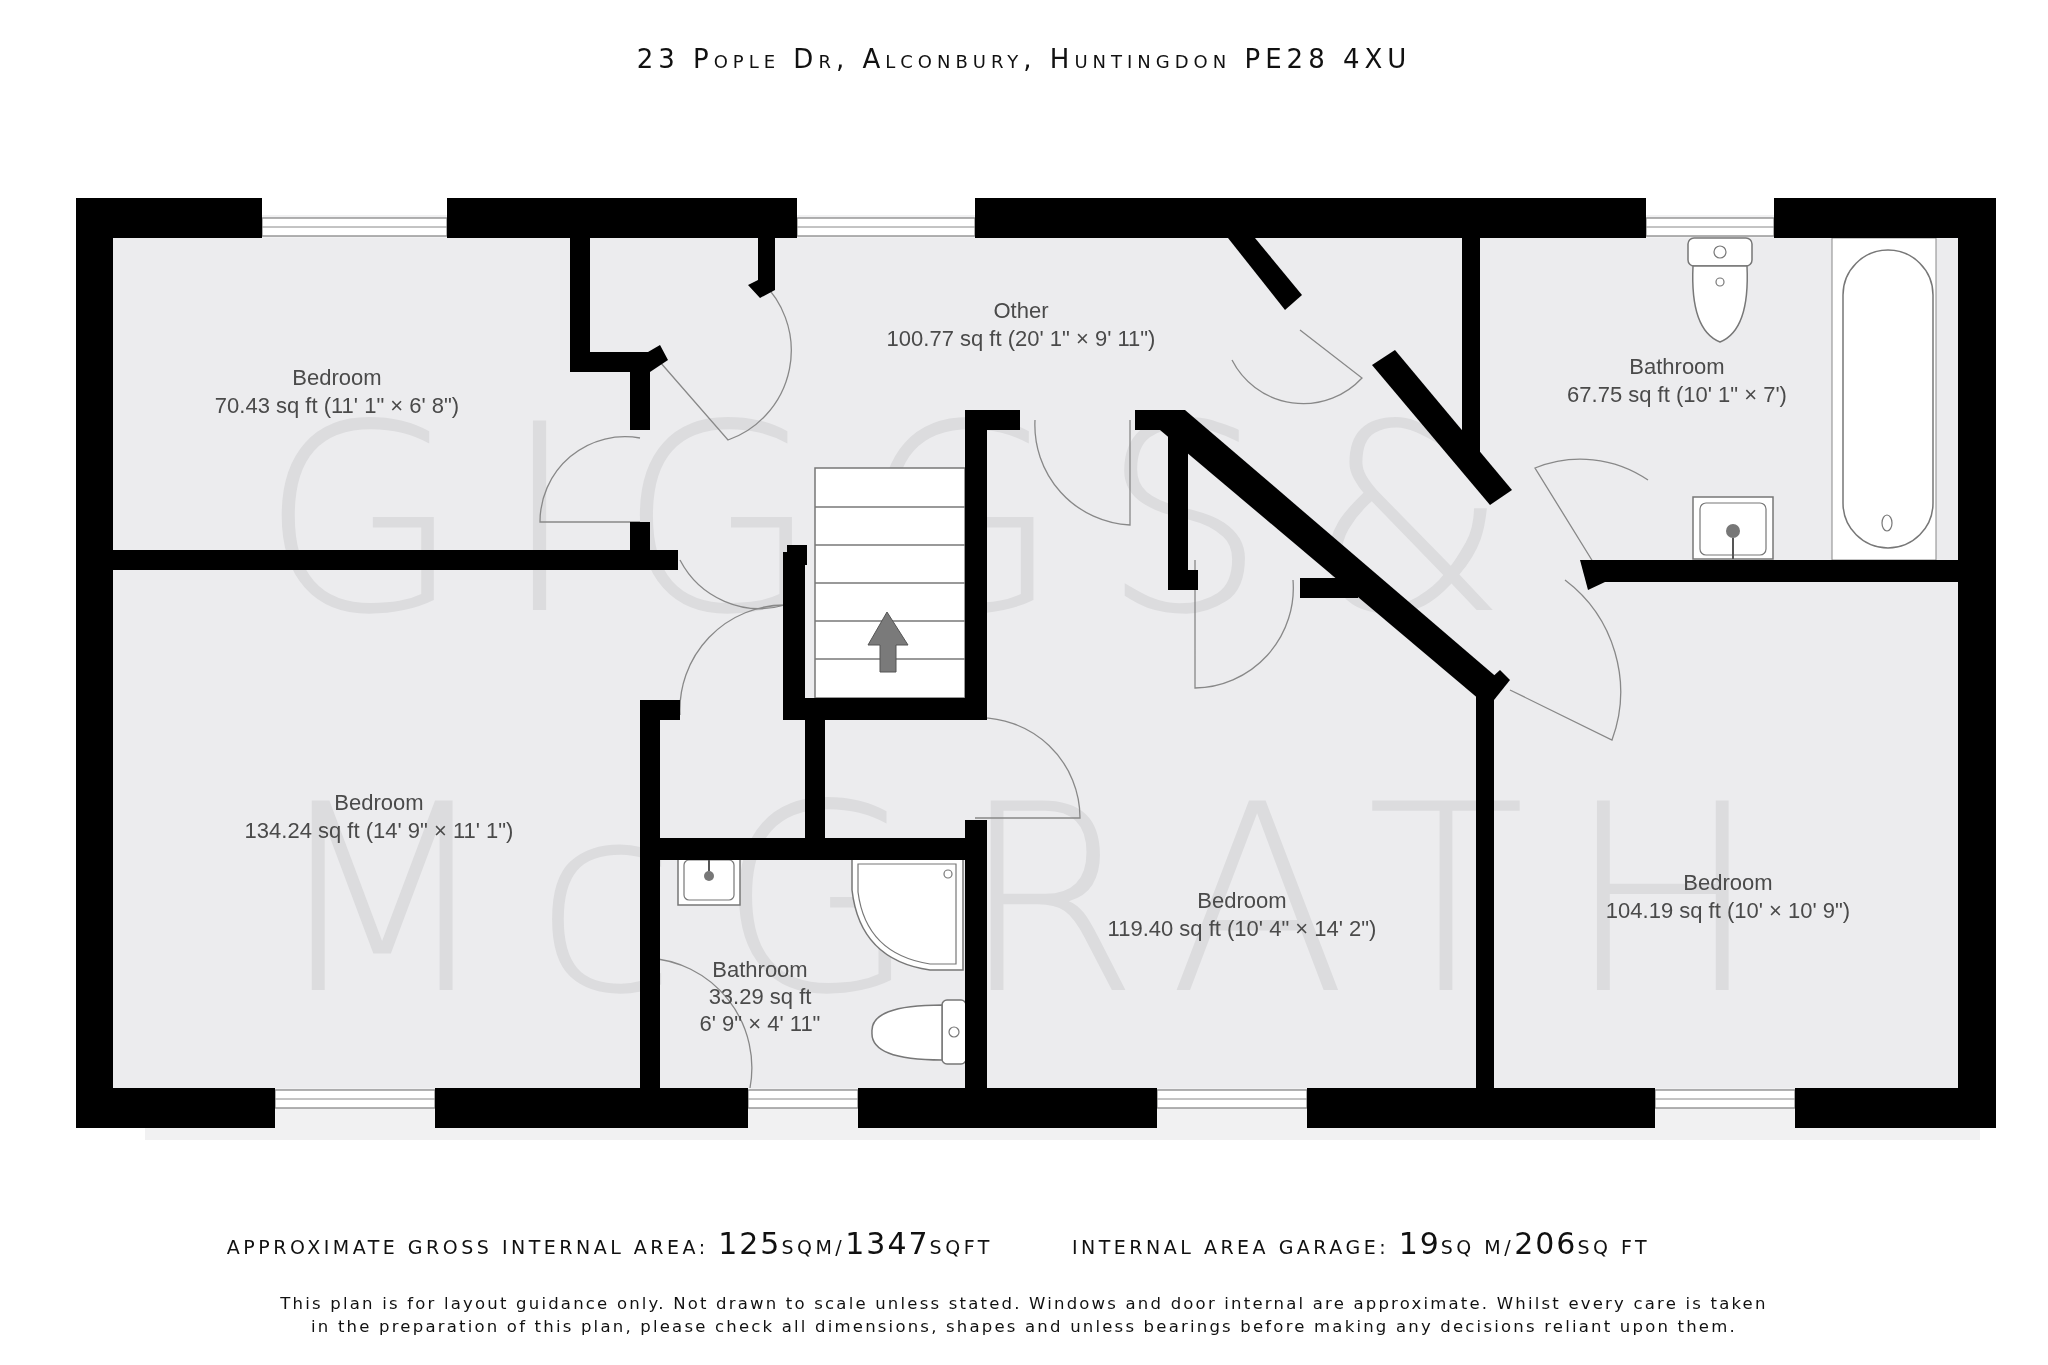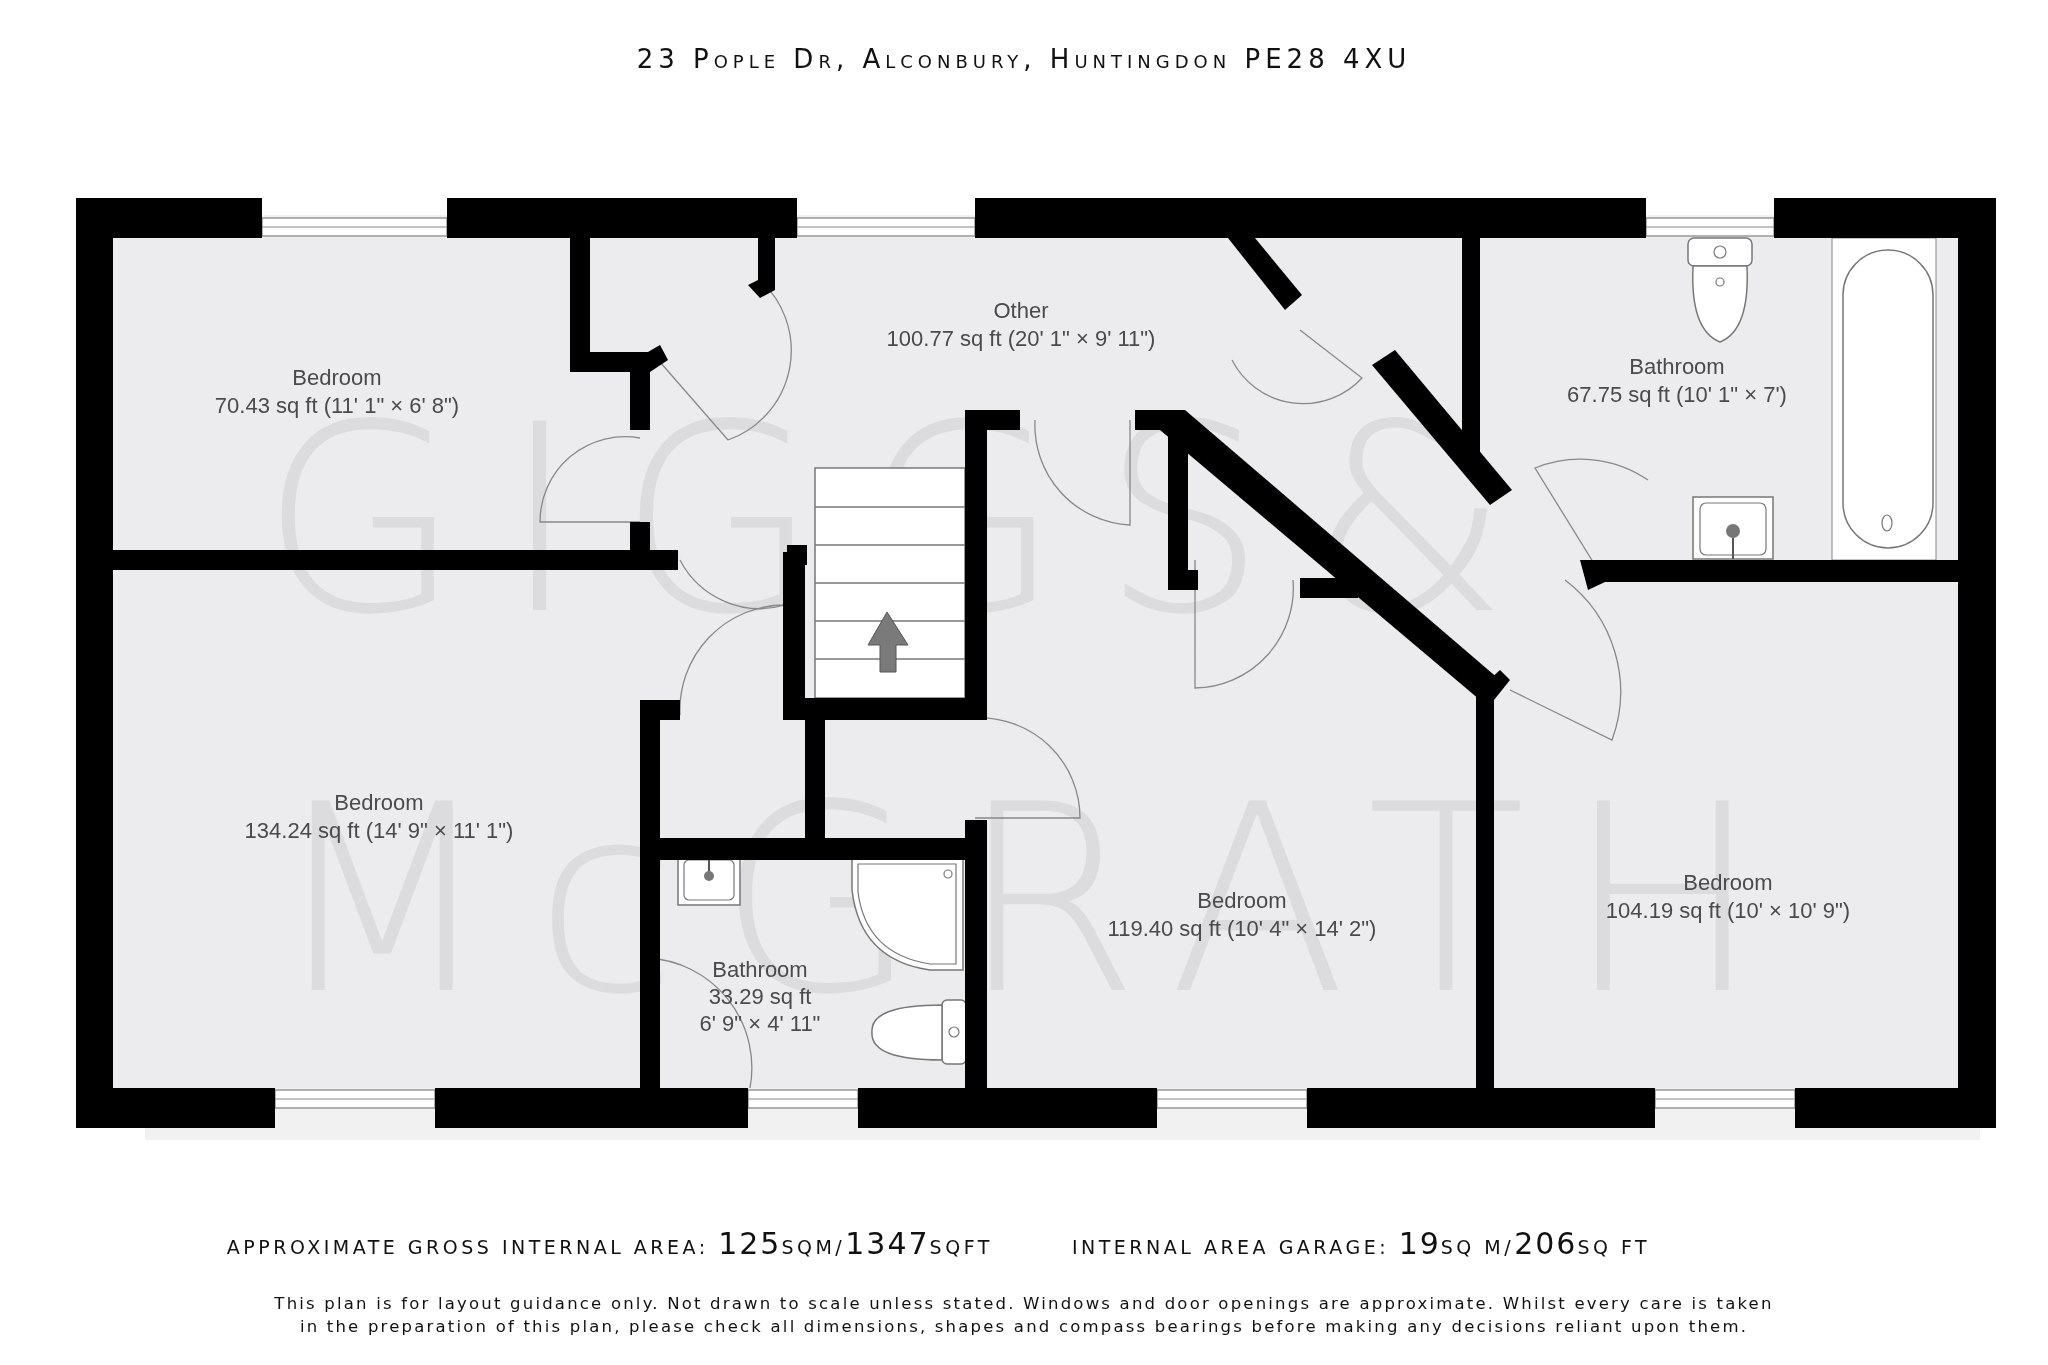--- a/index.html
+++ b/index.html
@@ -201,15 +201,15 @@
 
 <div class="area-line">
   <span>approximate gross internal area:</span>
   <span class="big">125</span><span>sqm/</span><span class="big">1347</span><span>sqft</span>
   <span class="gap"></span>
   <span>internal area garage:</span>
   <span class="big">19</span><span>sq m/</span><span class="big">206</span><span>sq ft</span>
 </div>
 
 <div class="disclaimer">
-  <div>This plan is for layout guidance only. Not drawn to scale unless stated. Windows and door openings are approximate. Whilst every care is taken</div>
-  <div>in the preparation of this plan, please check all dimensions, shapes and compass bearings before making any decisions reliant upon them.</div>
+  <div>This plan is for layout guidance only. Not drawn to scale unless stated. Windows and door internal are approximate. Whilst every care is taken</div>
+  <div>in the preparation of this plan, please check all dimensions, shapes and unless bearings before making any decisions reliant upon them.</div>
 </div>
 
 </body></html>

